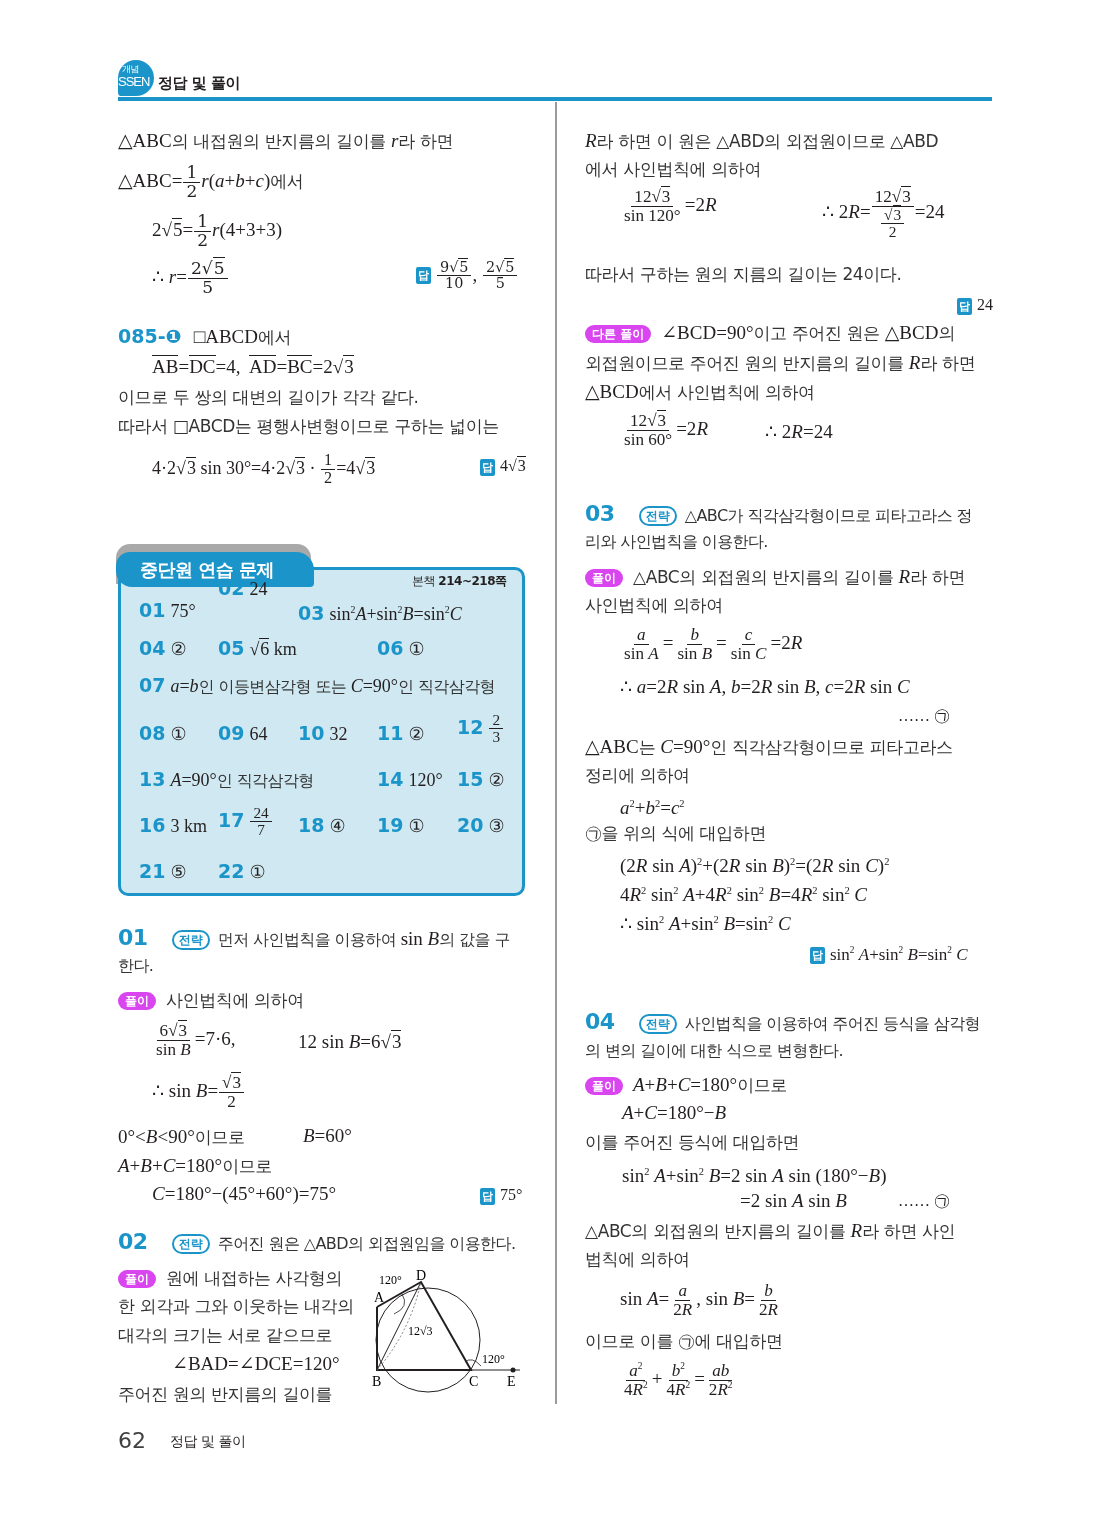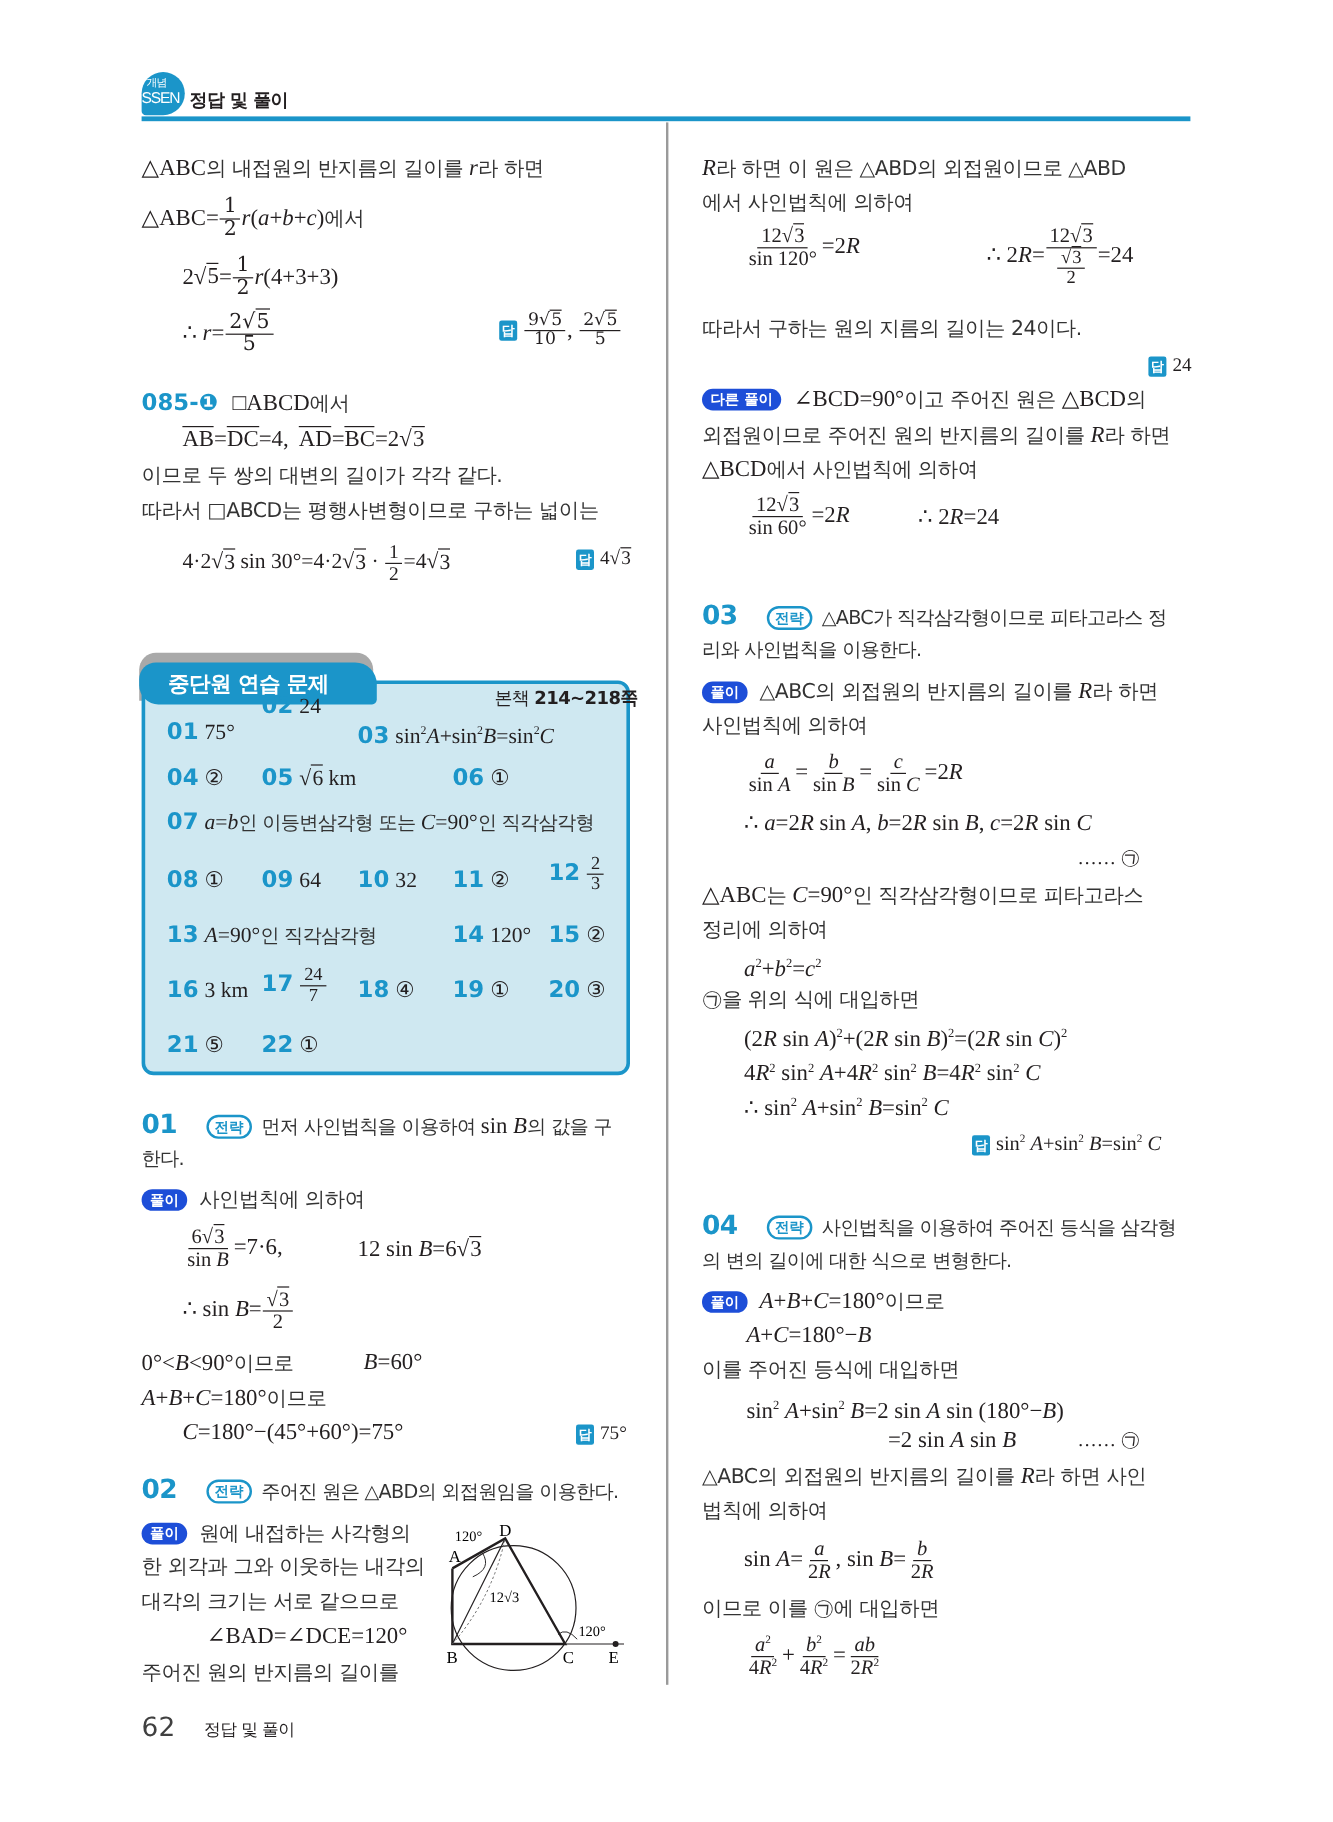--- a/index.html
+++ b/index.html
@@ -28,27 +28,27 @@
   .sqrt { border-top: 1.2px solid #231f20; padding-left: 1px; }
   .ovl { border-top: 1.2px solid #231f20; }
   sup { font-size: 0.55em; vertical-align: 0.7em; }
 
   .ans-badge { display: inline-block; width: 15px; height: 17px; background: #1b95c9; color: #fff; border-radius: 2px; font-family: "DejaVu Sans", sans-serif; font-size: 11px; line-height: 17px; text-align: center; font-weight: bold; vertical-align: middle; margin-right: 5px; }
 
   .prob-num { font-family: "DejaVu Sans", sans-serif; font-weight: bold; color: #1b95c9; font-size: 22px; letter-spacing: -0.5px; }
   .prob-sub { font-family: "DejaVu Sans", sans-serif; font-weight: bold; color: #1b95c9; font-size: 19px; }
 
   .strategy-tag { display: inline-block; border: 2px solid #1b95c9; color: #1b95c9; border-radius: 10px; font-family: "DejaVu Sans", sans-serif; font-weight: bold; font-size: 12px; padding: 0 5px; line-height: 16px; vertical-align: middle; margin-right: 8px; }
-  .sol-tag { display: inline-block; background: #1d4ed8; color: #fff; border-radius: 10px; font-family: "DejaVu Sans", sans-serif; font-weight: bold; font-size: 12px; padding: 0 7px; line-height: 18px; vertical-align: middle; margin-right: 10px; }
+  .sol-tag { display: inline-block; background: #d946ef; color: #fff; border-radius: 10px; font-family: "DejaVu Sans", sans-serif; font-weight: bold; font-size: 12px; padding: 0 7px; line-height: 18px; vertical-align: middle; margin-right: 10px; }
 
   
   .review-box { position: absolute; left: 118px; top: 567px; width: 407px; height: 329px; background: #cfe8f1; border: 3px solid #1b95c9; border-radius: 10px; }
   .review-tab-shadow { position: absolute; left: 116px; top: 544px; width: 195px; height: 40px; background: #a9a9a9; border-radius: 14px 14px 0 0; }
   .review-tab { position: absolute; left: 116px; top: 552px; width: 198px; height: 35px; background: #1b95c9; border-radius: 14px 18px 4px 16px; color: #fff; font-family: "DejaVu Sans", sans-serif; font-weight: bold; font-size: 18px; padding: 6px 0 0 24px; letter-spacing: -0.5px; }
-  .review-ref { position: absolute; left: 412px; top: 573px; font-family: "DejaVu Sans", sans-serif; font-size: 15px; color: #231f20; letter-spacing: -0.5px; }
+  .review-ref { position: absolute; left: 412px; top: 573px; font-family: "DejaVu Sans", sans-serif; font-size: 12px; color: #231f20; letter-spacing: -0.5px; }
   .review-ref b { font-weight: bold; }
   .r-item { position: absolute; white-space: nowrap; font-size: 18px; line-height: 24px; }
   .r-num { font-family: "DejaVu Sans", sans-serif; font-weight: bold; color: #1b95c9; font-size: 19px; margin-right: 5px; }
 
   .footer-page { position: absolute; left: 118px; top: 1428px; font-family: "DejaVu Sans", sans-serif; font-size: 22px; color: #404040; }
   .footer-title { position: absolute; left: 170px; top: 1433px; font-family: "DejaVu Sans", sans-serif; font-size: 14px; color: #231f20; letter-spacing: -0.5px; }
 
   .diagram { position: absolute; left: 370px; top: 1262px; width: 162px; height: 132px; }
 </style>
 </head>

